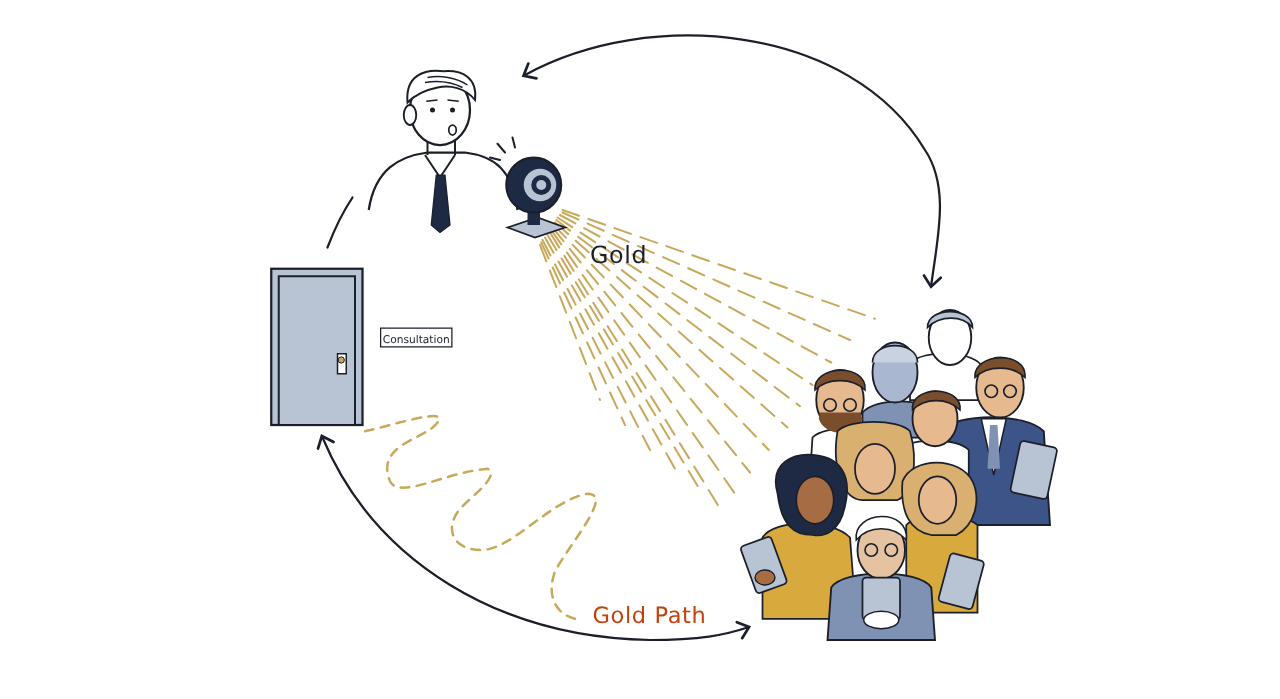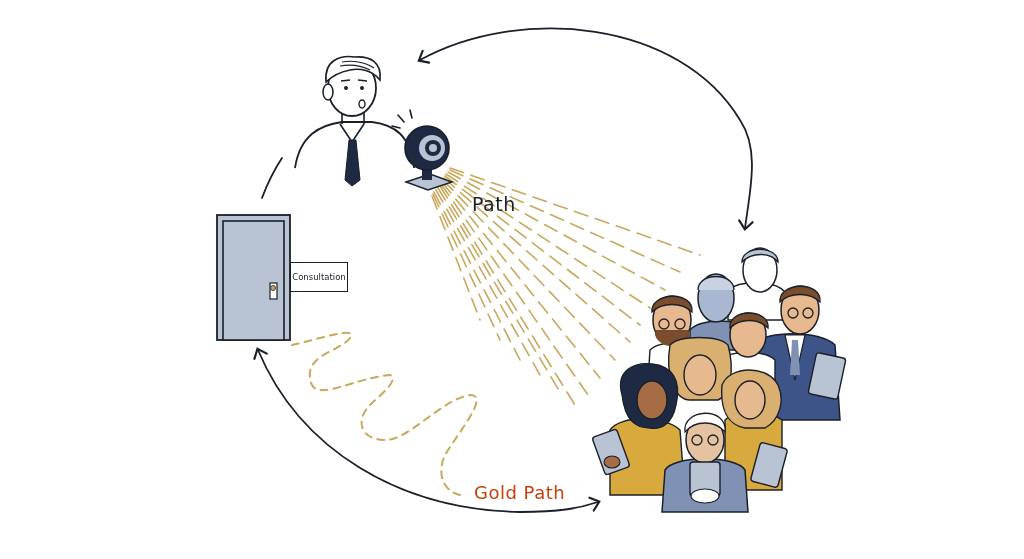--- a/index.html
+++ b/index.html
@@ -1,21 +1,21 @@
 <!DOCTYPE html>
 <html><head>
   <meta charset="utf-8">
   <style>
     html, body { margin: 0; padding: 0; background: #ffffff; }
     body { width: 1024px; height: 559px; position: relative; overflow: hidden;
            font-family: "DejaVu Sans", sans-serif; }
     #stage { position: absolute; left: 0; top: 0; width: 1024px; height: 559px; }
-    .sign-box { position: absolute; left: 290px; top: 262px; width: 58px; height: 30px;
+    .sign-box { position: absolute; left: 304px; top: 262px; width: 58px; height: 16px;
                 border: 1.5px solid #1b1f2a; background: #ffffff; box-sizing: border-box;
-                display: flex; align-items: center; justify-content: center;
+                display: flex; align-items: flex-end; justify-content: center;
                 font-family: "DejaVu Sans", sans-serif; font-size: 8.5px; color: #1b1f2a; }
     .value-label { position: absolute; left: 472px; top: 193px; font-size: 19px; color: #1b1f2a;
                    font-family: "DejaVu Sans", sans-serif; letter-spacing: 0.5px;
                    background: rgba(255,255,255,0.0); }
     .gold-label { position: absolute; left: 474px; top: 482px; font-size: 18px; color: #c2410c;
                   font-family: "DejaVu Sans", sans-serif; letter-spacing: 0.5px; }
   </style>
 </head>
 <body>
 
@@ -162,14 +162,14 @@
       <circle cx="713" cy="440" r="5" fill="none" stroke="#1b1f2a" stroke-width="1.3"></circle>
       <rect x="690" y="462" width="30" height="34" rx="3" fill="#b8c4d4" stroke="#1b1f2a" stroke-width="1.4"></rect>
       <ellipse cx="705" cy="496" rx="14" ry="7" fill="#ffffff" stroke="#1b1f2a" stroke-width="1.2"></ellipse>
     </g>
   </g>
 </svg>
 
 <div class="sign-box">
   <span>Consultation</span>
 </div>
-<div class="value-label">Path</div>
+<div class="value-label">Gold</div>
 <div class="gold-label">Gold Path</div>
 
 </body></html>

